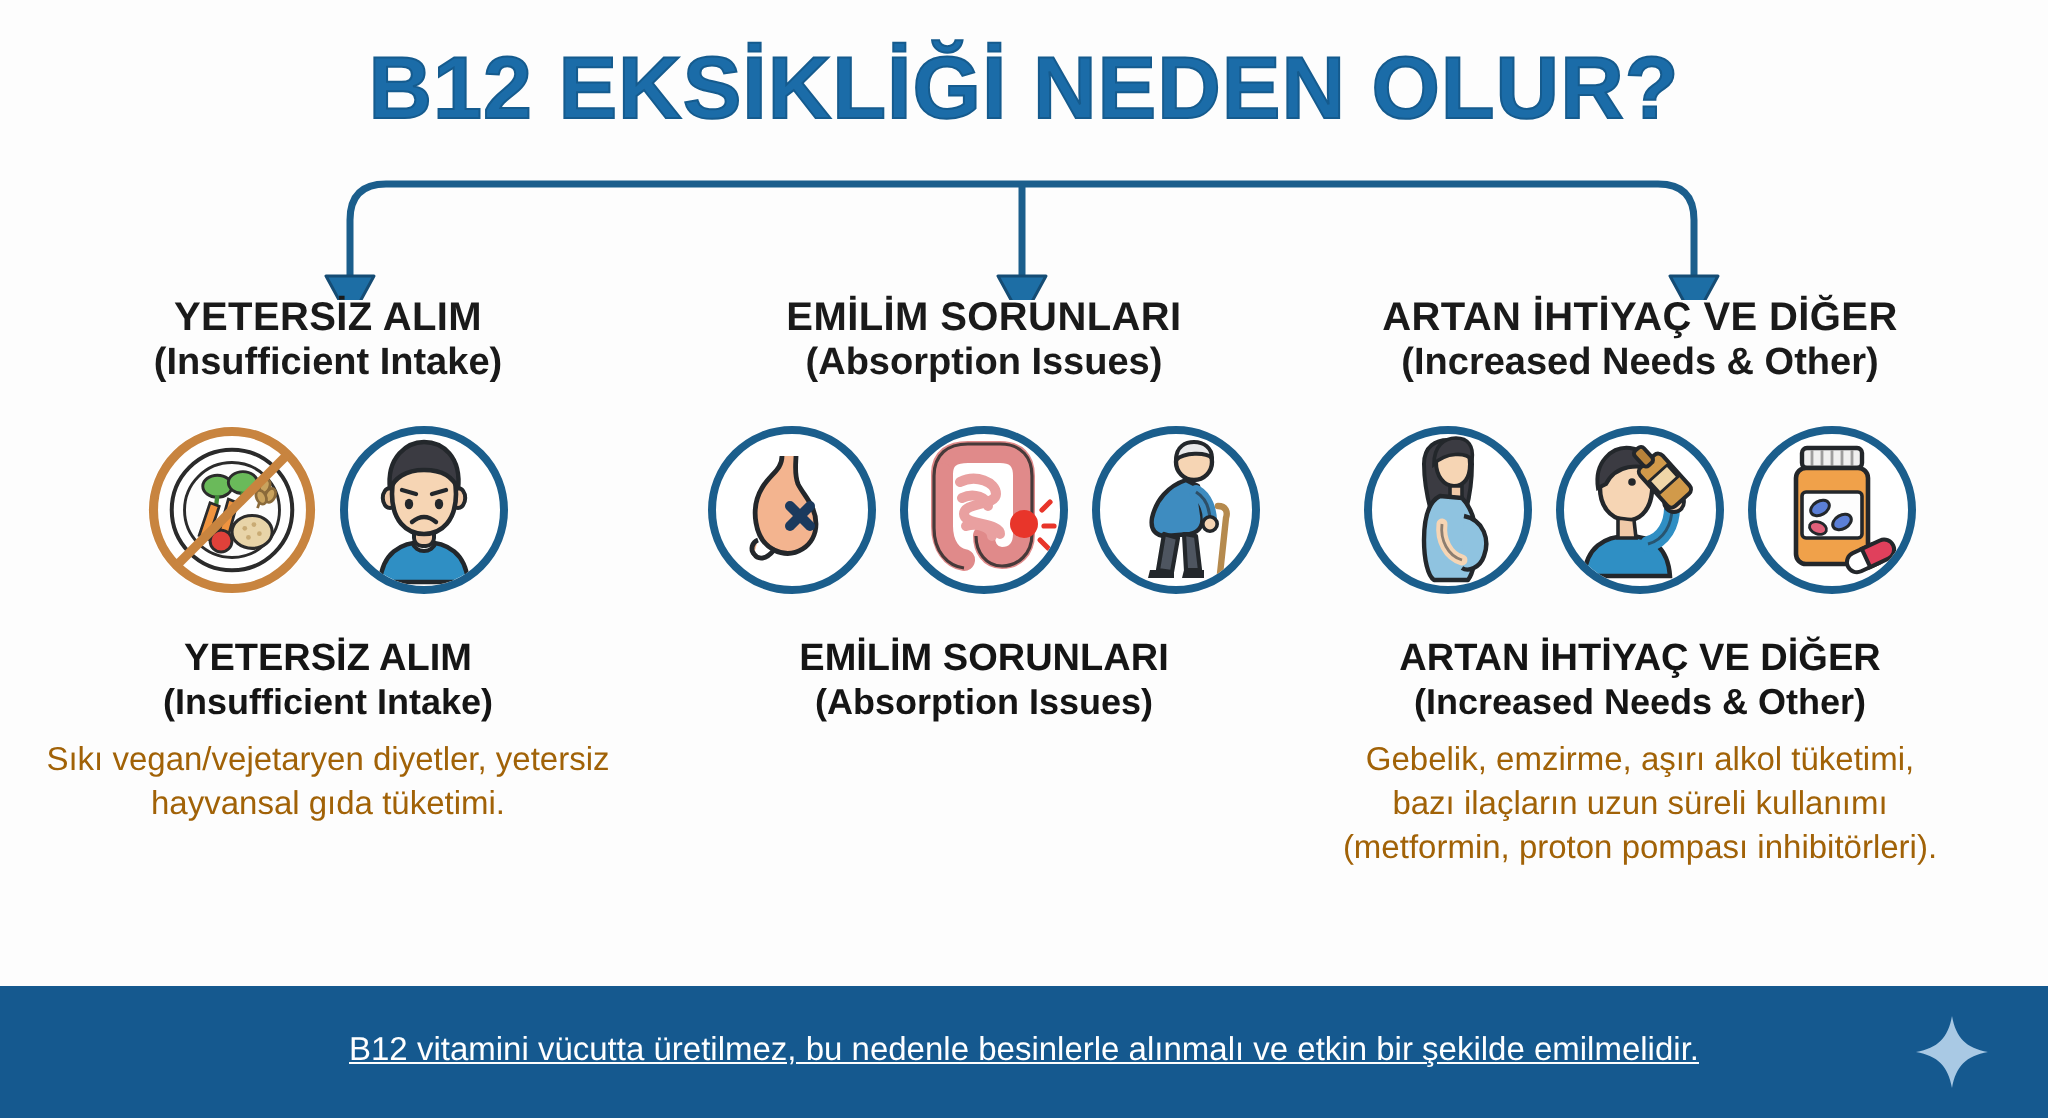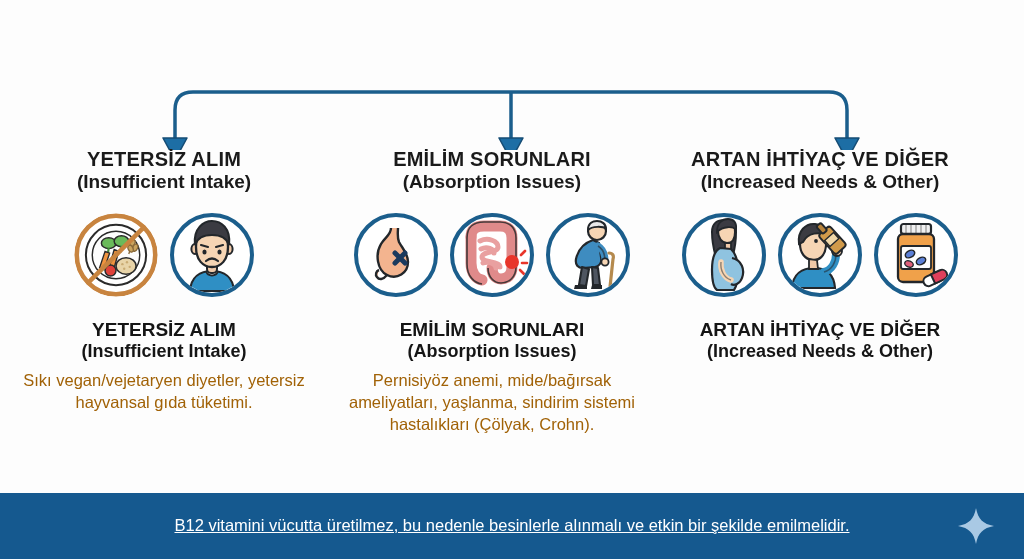--- a/index.html
+++ b/index.html
@@ -141,20 +141,21 @@
     right: 28px;
     top: 50%;
     transform: translateY(-50%);
   }
 </style>
 </head>
 <body>
 
 <div id="infographic">
 
+  <div id="title">B12 EKSİKLİĞİ NEDEN OLUR?</div>
 
   <svg id="connector" viewBox="0 0 1024 68" width="1024" height="68">
     <path d="M175,58 L175,28 Q175,10 193,10 L829,10 Q847,10 847,28 L847,58" fill="none" stroke="#1b5e8c" stroke-width="3.5" stroke-linecap="round"></path>
     <line x1="511" y1="10" x2="511" y2="58" stroke="#1b5e8c" stroke-width="3.5"></line>
     <g fill="#1d6ea5" stroke="#154c74" stroke-width="1.5" stroke-linejoin="round">
       <polygon points="163,56 187,56 175,78"></polygon>
       <polygon points="499,56 523,56 511,78"></polygon>
       <polygon points="835,56 859,56 847,78"></polygon>
     </g>
   </svg>
@@ -312,21 +313,20 @@
 
             <path d="M56,34 C60,34 61,37 60,40 L57,68" fill="none" stroke="#b58a4e" stroke-width="3.2" stroke-linecap="round"></path>
           </svg>
         </div>
       </div>
 
       <div class="body-title">
         <span class="body-tr">EMİLİM SORUNLARI</span>
         <span class="body-en">(Absorption Issues)</span>
       </div>
-      <div class="body-text">Pernisiyöz anemi, mide/bağırsak ameliyatları, yaşlanma, sindirim sistemi hastalıkları (Çölyak, Crohn).</div>
     </div>
 
     <div class="column">
       <div class="col-head">
         <span class="head-tr">ARTAN İHTİYAÇ VE DİĞER</span>
         <span class="head-en">(Increased Needs &amp; Other)</span>
       </div>
 
       <div class="icon-row">
 
@@ -402,20 +402,21 @@
               <path d="M52,55 L62,55 A5,5 0 0,1 62,65 L52,65 Z" fill="#e0405c" stroke="#23272b" stroke-width="2"></path>
             </g>
           </svg>
         </div>
       </div>
 
       <div class="body-title">
         <span class="body-tr">ARTAN İHTİYAÇ VE DİĞER</span>
         <span class="body-en">(Increased Needs &amp; Other)</span>
       </div>
+      <div class="body-text">Gebelik, emzirme, aşırı alkol tüketimi, bazı ilaçların uzun süreli kullanımı (metformin, proton pompası inhibitörleri).</div>
     </div>
 
   </div>
 
   <div id="footer">
     <div id="footer-text">
       <span>B12 vitamini vücutta üretilmez, bu nedenle besinlerle alınmalı ve etkin bir şekilde emilmelidir.</span>
     </div>
     <svg id="footer-sparkle" width="40" height="40" viewBox="0 0 40 40">
       <path d="M20,2 C22,13 27,18 38,20 C27,22 22,27 20,38 C18,27 13,22 2,20 C13,18 18,13 20,2 Z" fill="#a9c9e4"></path>

